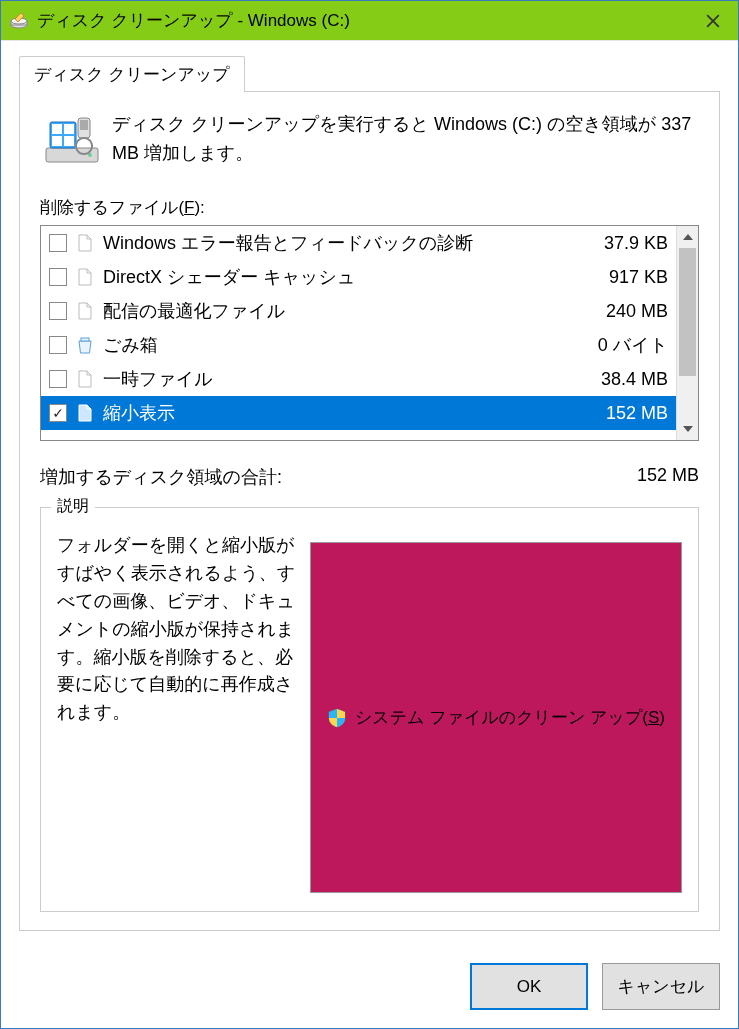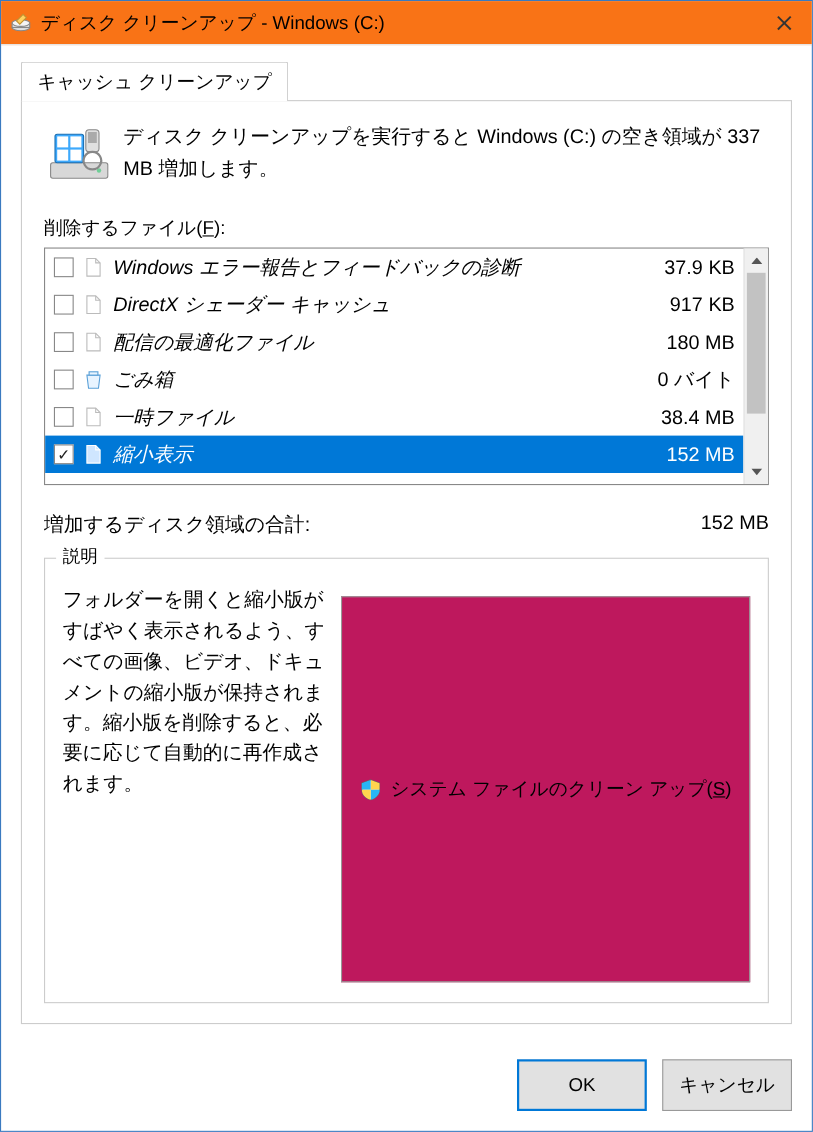--- a/index.html
+++ b/index.html
@@ -16,21 +16,21 @@
     border: 1px solid #3a7ac0;
     background: #fff;
     display: flex;
     flex-direction: column;
   }
   .titlebar {
     display: flex;
     align-items: center;
     height: 40px;
     padding: 0 0 0 8px;
-    background: #f97316;
+    background: #84cc16;
     border-bottom: 1px solid #e5e5e5;
   }
   .titlebar .t-icon {
     width: 20px; height: 20px; margin-right: 8px;
     display: inline-flex; align-items: center; justify-content: center;
   }
   .titlebar .title { flex: 1; font-size: 17px; }
   .titlebar .close {
     width: 50px; height: 40px;
     display: flex; align-items: center; justify-content: center;
@@ -103,21 +103,21 @@
     width: 18px; height: 18px;
     border: 1px solid #888;
     background: #fff;
     display: inline-flex; align-items: center; justify-content: center;
     font-size: 14px; color: #222;
   }
   .file-row .fi {
     width: 20px; height: 20px;
     display: inline-flex; align-items: center; justify-content: center;
   }
-  .file-row .name { flex: 1; font-style: italic; }
+  .file-row .name { flex: 1; }
   .file-row .size { text-align: right; min-width: 90px; }
 
   .scrollbar {
     width: 22px;
     background: #f0f0f0;
     display: flex;
     flex-direction: column;
     border-left: 1px solid #ddd;
   }
   .sb-btn {
@@ -214,21 +214,21 @@
       <svg viewBox="0 0 12 12" width="14" height="14">
         <line x1="1" y1="1" x2="11" y2="11" stroke="currentColor" stroke-width="1.5"></line>
         <line x1="11" y1="1" x2="1" y2="11" stroke="currentColor" stroke-width="1.5"></line>
       </svg>
     </div>
   </div>
 
   <div class="client">
 
     <div class="tabrow">
-      <div class="tab">キャッシュ クリーンアップ</div>
+      <div class="tab">ディスク クリーンアップ</div>
     </div>
 
     <div class="tab-panel">
 
       <div class="summary">
         <div class="disk-icon">
           <svg viewBox="0 0 64 64" width="64" height="64">
             <rect x="6" y="38" width="52" height="14" rx="2" fill="#d8d8d8" stroke="#888"></rect>
             <circle cx="50" cy="45" r="2" fill="#6fcf97"></circle>
             <rect x="10" y="12" width="26" height="26" rx="2" fill="#3da9fc" stroke="#1b6fb3"></rect>
@@ -274,21 +274,21 @@
             </div>
             <div class="file-row">
               <span class="cb"></span>
               <span class="fi">
                 <svg viewBox="0 0 20 20" width="20" height="20">
                   <path d="M4 2 h8 l4 4 v12 h-12 z" fill="#fff" stroke="#bbb"></path>
                   <path d="M12 2 v4 h4" fill="none" stroke="#bbb"></path>
                 </svg>
               </span>
               <span class="name">配信の最適化ファイル</span>
-              <span class="size">180 MB</span>
+              <span class="size">240 MB</span>
             </div>
             <div class="file-row">
               <span class="cb"></span>
               <span class="fi">
                 <svg viewBox="0 0 20 20" width="20" height="20">
                   <path d="M4 6 h12 l-1.5 12 h-9 z" fill="#e8f4ff" stroke="#5aa0d8"></path>
                   <rect x="6" y="3" width="8" height="3" fill="#e8f4ff" stroke="#5aa0d8"></rect>
                 </svg>
               </span>
               <span class="name">ごみ箱</span>

